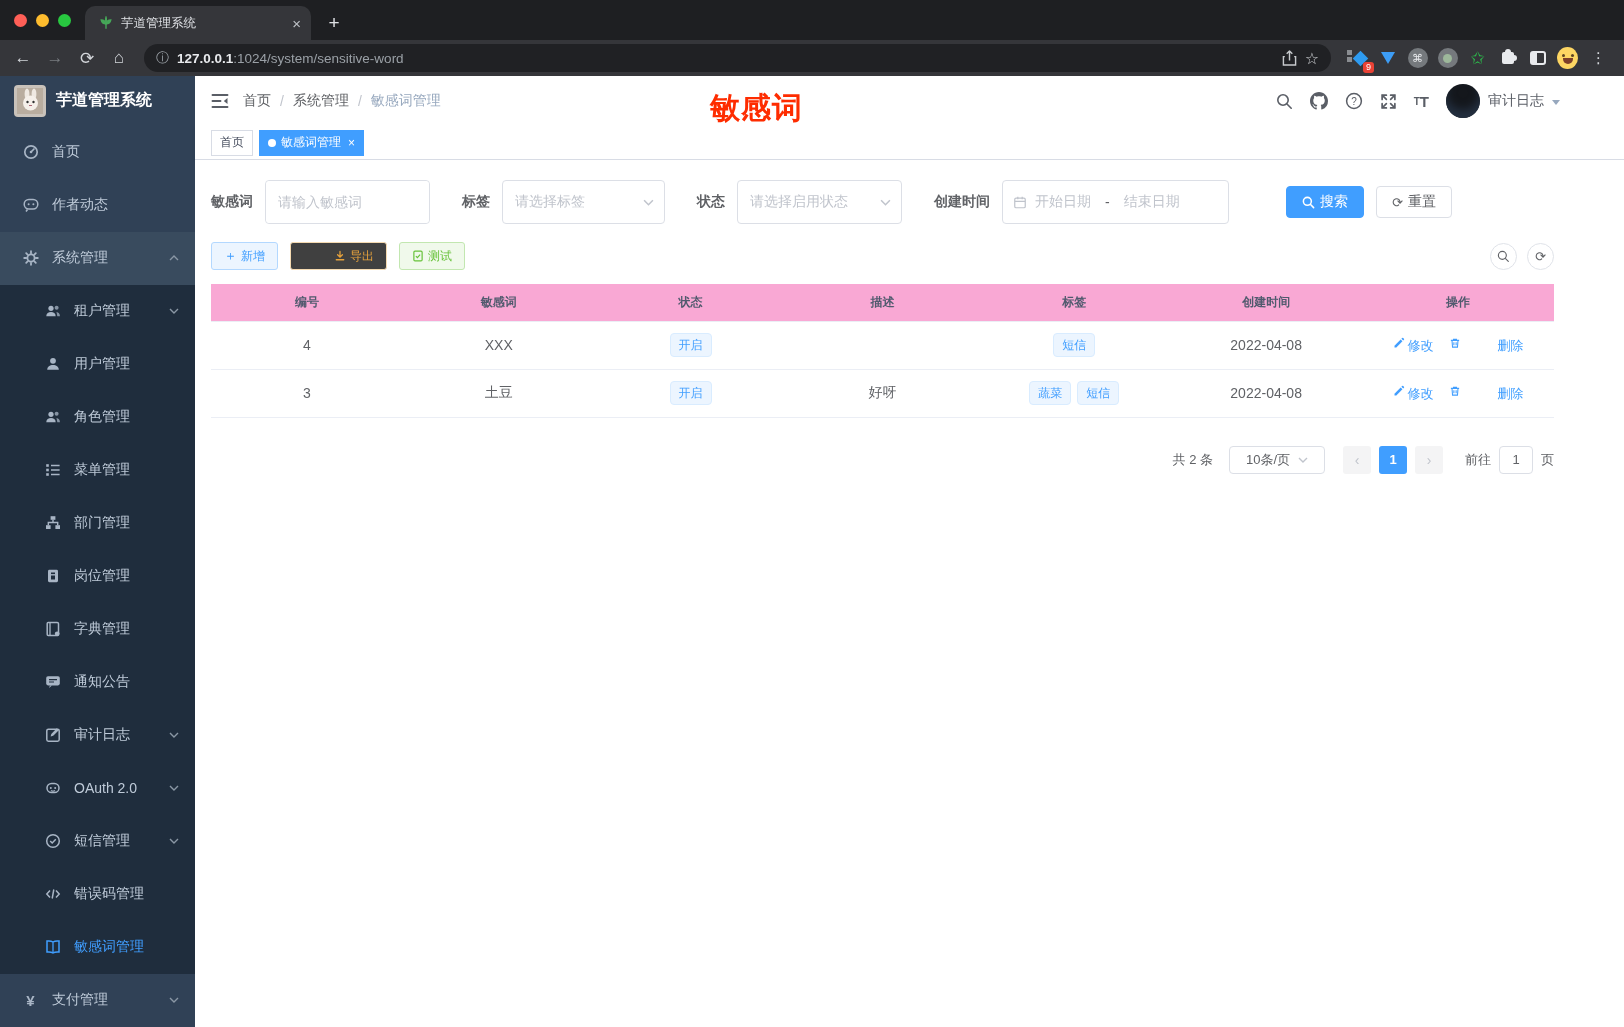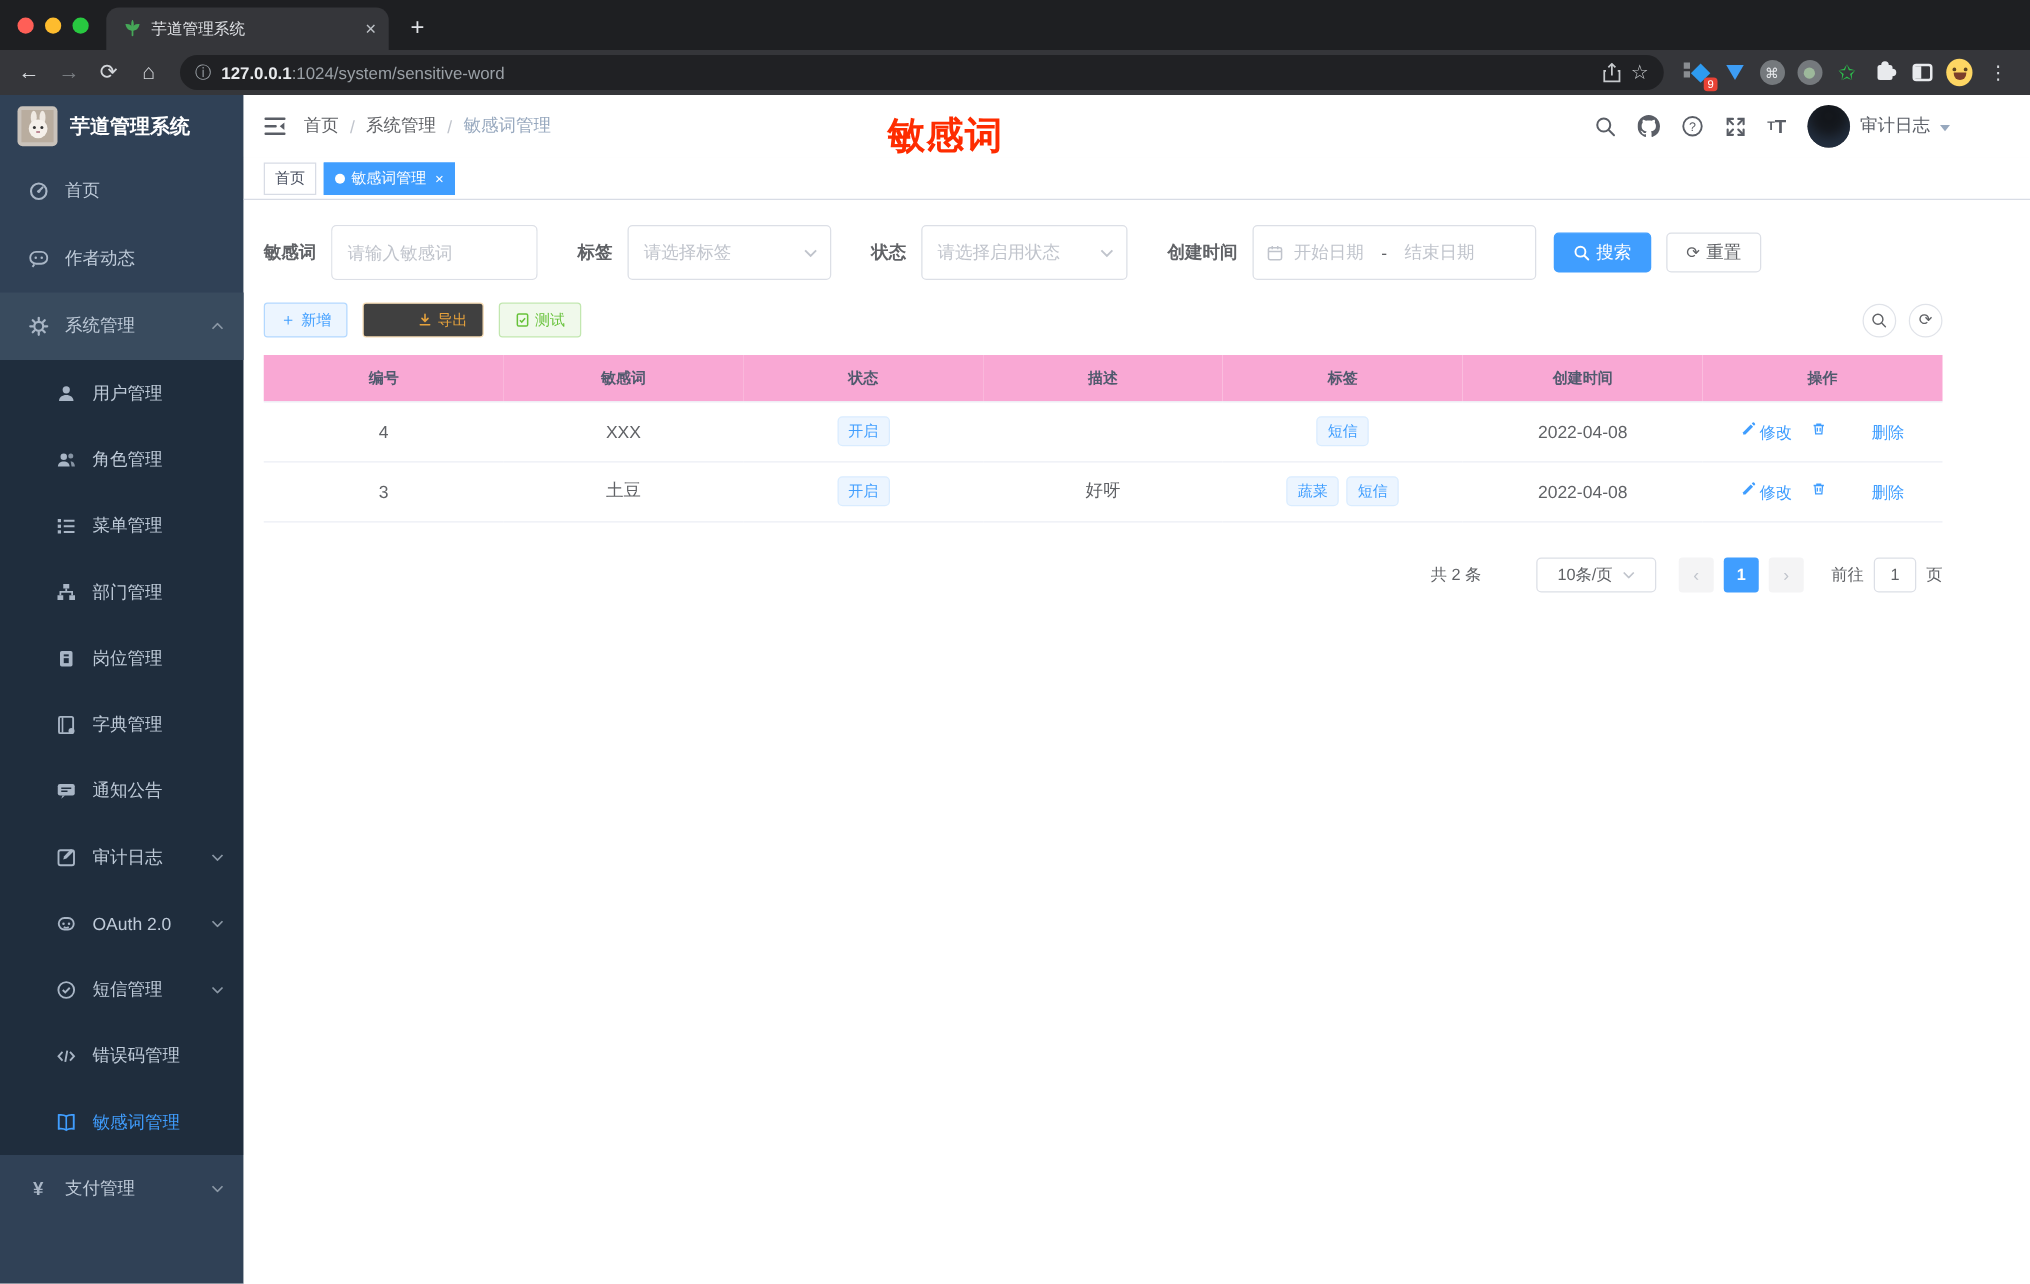--- a/index.html
+++ b/index.html
@@ -85,21 +85,21 @@
   .filter-row { display:flex; align-items:center; margin-bottom:18px; }
   .f-label { font-size:14px; font-weight:600; color:#606266; margin-right:12px; white-space:nowrap; }
   .f-input, .f-select, .f-date { height:44px; border:1px solid #dcdfe6; border-radius:4px; display:flex; align-items:center; background:#fff; }
   .f-input input { border:none; outline:none; width:100%; height:100%; padding:0 12px; font-size:14px; color:#606266; border-radius:4px; font-family:inherit; }
   .f-input input::placeholder, .ph { color:#c0c4cc; }
   .f-input { width:165px; margin-right:32px; }
   .f-select { width:163px; margin-right:32px; padding:0 10px 0 12px; font-size:14px; justify-content:space-between; cursor:pointer; }
   .f-date { width:227px; margin-right:14px; padding:0 10px; gap:8px; font-size:14px; }
   .f-date .dsep { color:#606266; padding:0 6px; }
   .btn { height:32px; border-radius:4px; font-size:14px; display:inline-flex; align-items:center; justify-content:center; gap:5px; padding:0 15px; cursor:pointer; border:1px solid #dcdfe6; background:#fff; color:#606266; font-family:inherit; }
-  .btn-primary { background:#409eff; border-color:#409eff; color:#fff; }
+  .btn-primary { background:#409eff; border-color:#409eff; color:#fff;margin-left:43px; }
   .btn + .btn { margin-left:12px; }
 
   
   .tb-row { display:flex; align-items:center; margin-bottom:14px; }
   .mini-btn { height:28px; border-radius:3px; font-size:12px; display:inline-flex; align-items:center; gap:4px; padding:0 12px; cursor:pointer; border:1px solid; margin-right:12px; font-family:inherit; }
   .mb-add { color:#409eff; background:#ecf5ff; border-color:#b3d8ff; }
   .mb-export { color:#e6a23c; background:#404040; border-color:#f5dab1;padding-left:43px; }
   .mb-test { color:#67c23a; background:#f0f9eb; border-color:#c2e7b0; }
   .tb-right { margin-left:auto; display:flex; gap:10px; }
   .circle-btn { width:27px; height:27px; border-radius:50%; border:1px solid #e0e3e9; background:#fff; display:flex; align-items:center; justify-content:center; color:#606266; cursor:pointer; }
@@ -108,21 +108,21 @@
   table.grid { width:100%; border-collapse:collapse; table-layout:fixed; }
   .grid th { background:#f9a8d4; color:#515a6e; font-size:12px; font-weight:600; height:37px; text-align:center; border-bottom:1px solid #ebeef5; }
   .grid td { height:48px; font-size:14px; color:#606266; text-align:center; border-bottom:1px solid #ebeef5; }
   .eltag { display:inline-flex; align-items:center; height:24px; padding:0 8px; background:#ecf5ff; border:1px solid #d9ecff; color:#409eff; border-radius:4px; font-size:12px; margin:0 3px; }
   .oplink { color:#409eff; font-size:13px; display:inline-flex; align-items:flex-start; gap:3px; cursor:pointer; }
   .oplink + .oplink { margin-left:12px;gap:36px; }
 
   
   .pager { display:flex; align-items:center; justify-content:flex-end; margin-top:28px; font-size:13px; color:#606266; gap:8px; }
   .pg-total { margin-right:8px; }
-  .pg-size { width:96px; height:28px; border:1px solid #dcdfe6; border-radius:4px; display:flex; align-items:center; justify-content:center; gap:8px; cursor:pointer; margin-right:10px;margin-left:28px; }
+  .pg-size { width:96px; height:28px; border:1px solid #dcdfe6; border-radius:4px; display:flex; align-items:center; justify-content:center; gap:8px; cursor:pointer; margin-right:10px; }
   .pg-arrow { width:28px; height:28px; background:#f4f4f5; border-radius:3px; display:flex; align-items:center; justify-content:center; color:#c0c4cc; font-size:14px; cursor:pointer; }
   .pg-num { width:28px; height:28px; background:#409eff; color:#fff; border-radius:3px; display:flex; align-items:center; justify-content:center; font-weight:600; cursor:pointer; }
   .pg-goto { display:flex; align-items:center; gap:8px; margin-left:14px; }
   .pg-goto input { width:34px; height:28px; border:1px solid #dcdfe6; border-radius:4px; text-align:center; font-size:13px; color:#606266; outline:none; font-family:inherit; }
 
   svg { display:block; }
 </style>
 </head>
 <body>
 
@@ -248,20 +248,36 @@
       </span>
       <span>系统管理</span>
       <span class="chev">
           <svg width="10" height="6" viewBox="0 0 10 6">
             <path d="M1 5l4-4 4 4" fill="none" stroke="#8a97a5" stroke-width="1.4"></path>
           </svg>
         </span>
     </div>
 
     <div class="submenu">
+      <div class="menu-item">
+        <span class="mi-ico">
+            <svg width="16" height="16" viewBox="0 0 16 16">
+              <circle cx="6" cy="5.3" r="2.6" fill="currentColor"></circle>
+              <path d="M1.3 13.2c0-2.6 2.1-4.1 4.7-4.1s4.7 1.5 4.7 4.1z" fill="currentColor"></path>
+              <circle cx="11.6" cy="4.8" r="2" fill="currentColor" opacity=".75"></circle>
+              <path d="M11.5 9c2.1.3 3.4 1.7 3.4 4.2h-2.6" fill="currentColor" opacity=".75"></path>
+            </svg>
+          </span>
+        <span>租户管理</span>
+        <span class="chev">
+            <svg width="10" height="6" viewBox="0 0 10 6">
+              <path d="M1 1l4 4 4-4" fill="none" stroke="#8a97a5" stroke-width="1.4"></path>
+            </svg>
+          </span>
+      </div>
       <div class="menu-item">
         <span class="mi-ico">
             <svg width="16" height="16" viewBox="0 0 16 16">
               <circle cx="8" cy="4.8" r="2.9" fill="currentColor"></circle>
               <path d="M2.2 13.8c0-3.1 2.6-4.8 5.8-4.8s5.8 1.7 5.8 4.8z" fill="currentColor"></path>
             </svg>
           </span>
         <span>用户管理</span>
       </div>
       <div class="menu-item">

